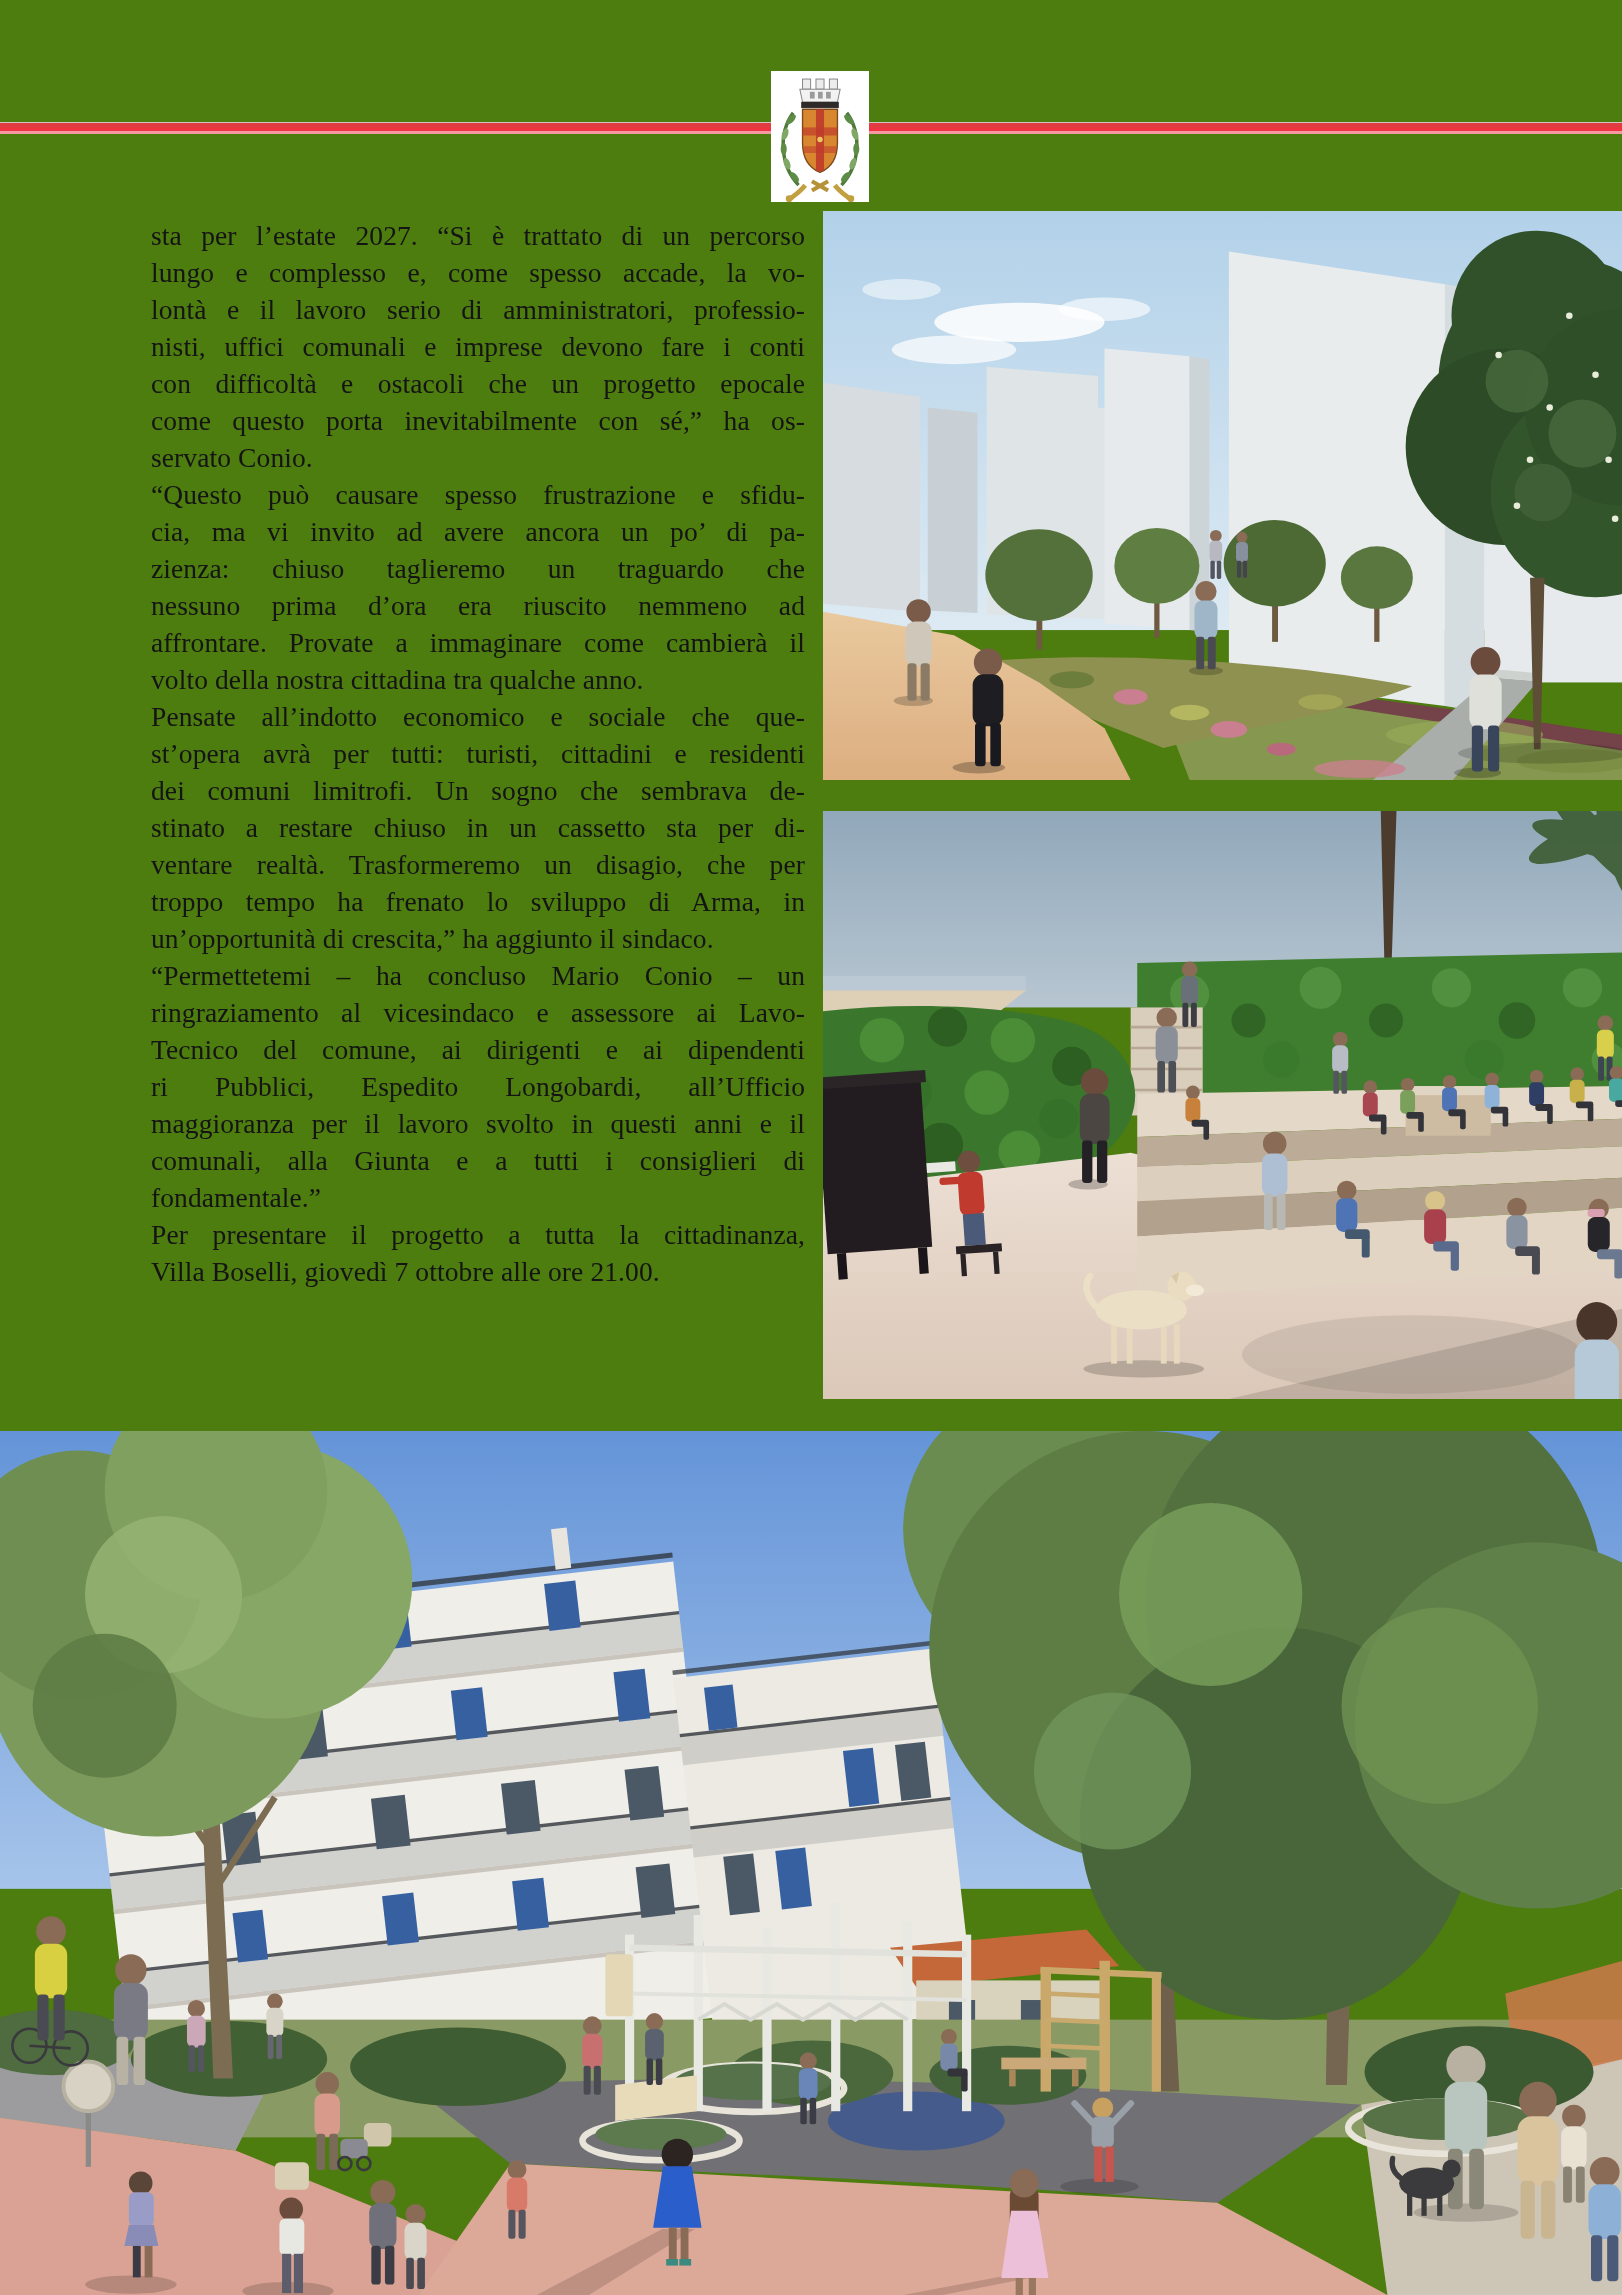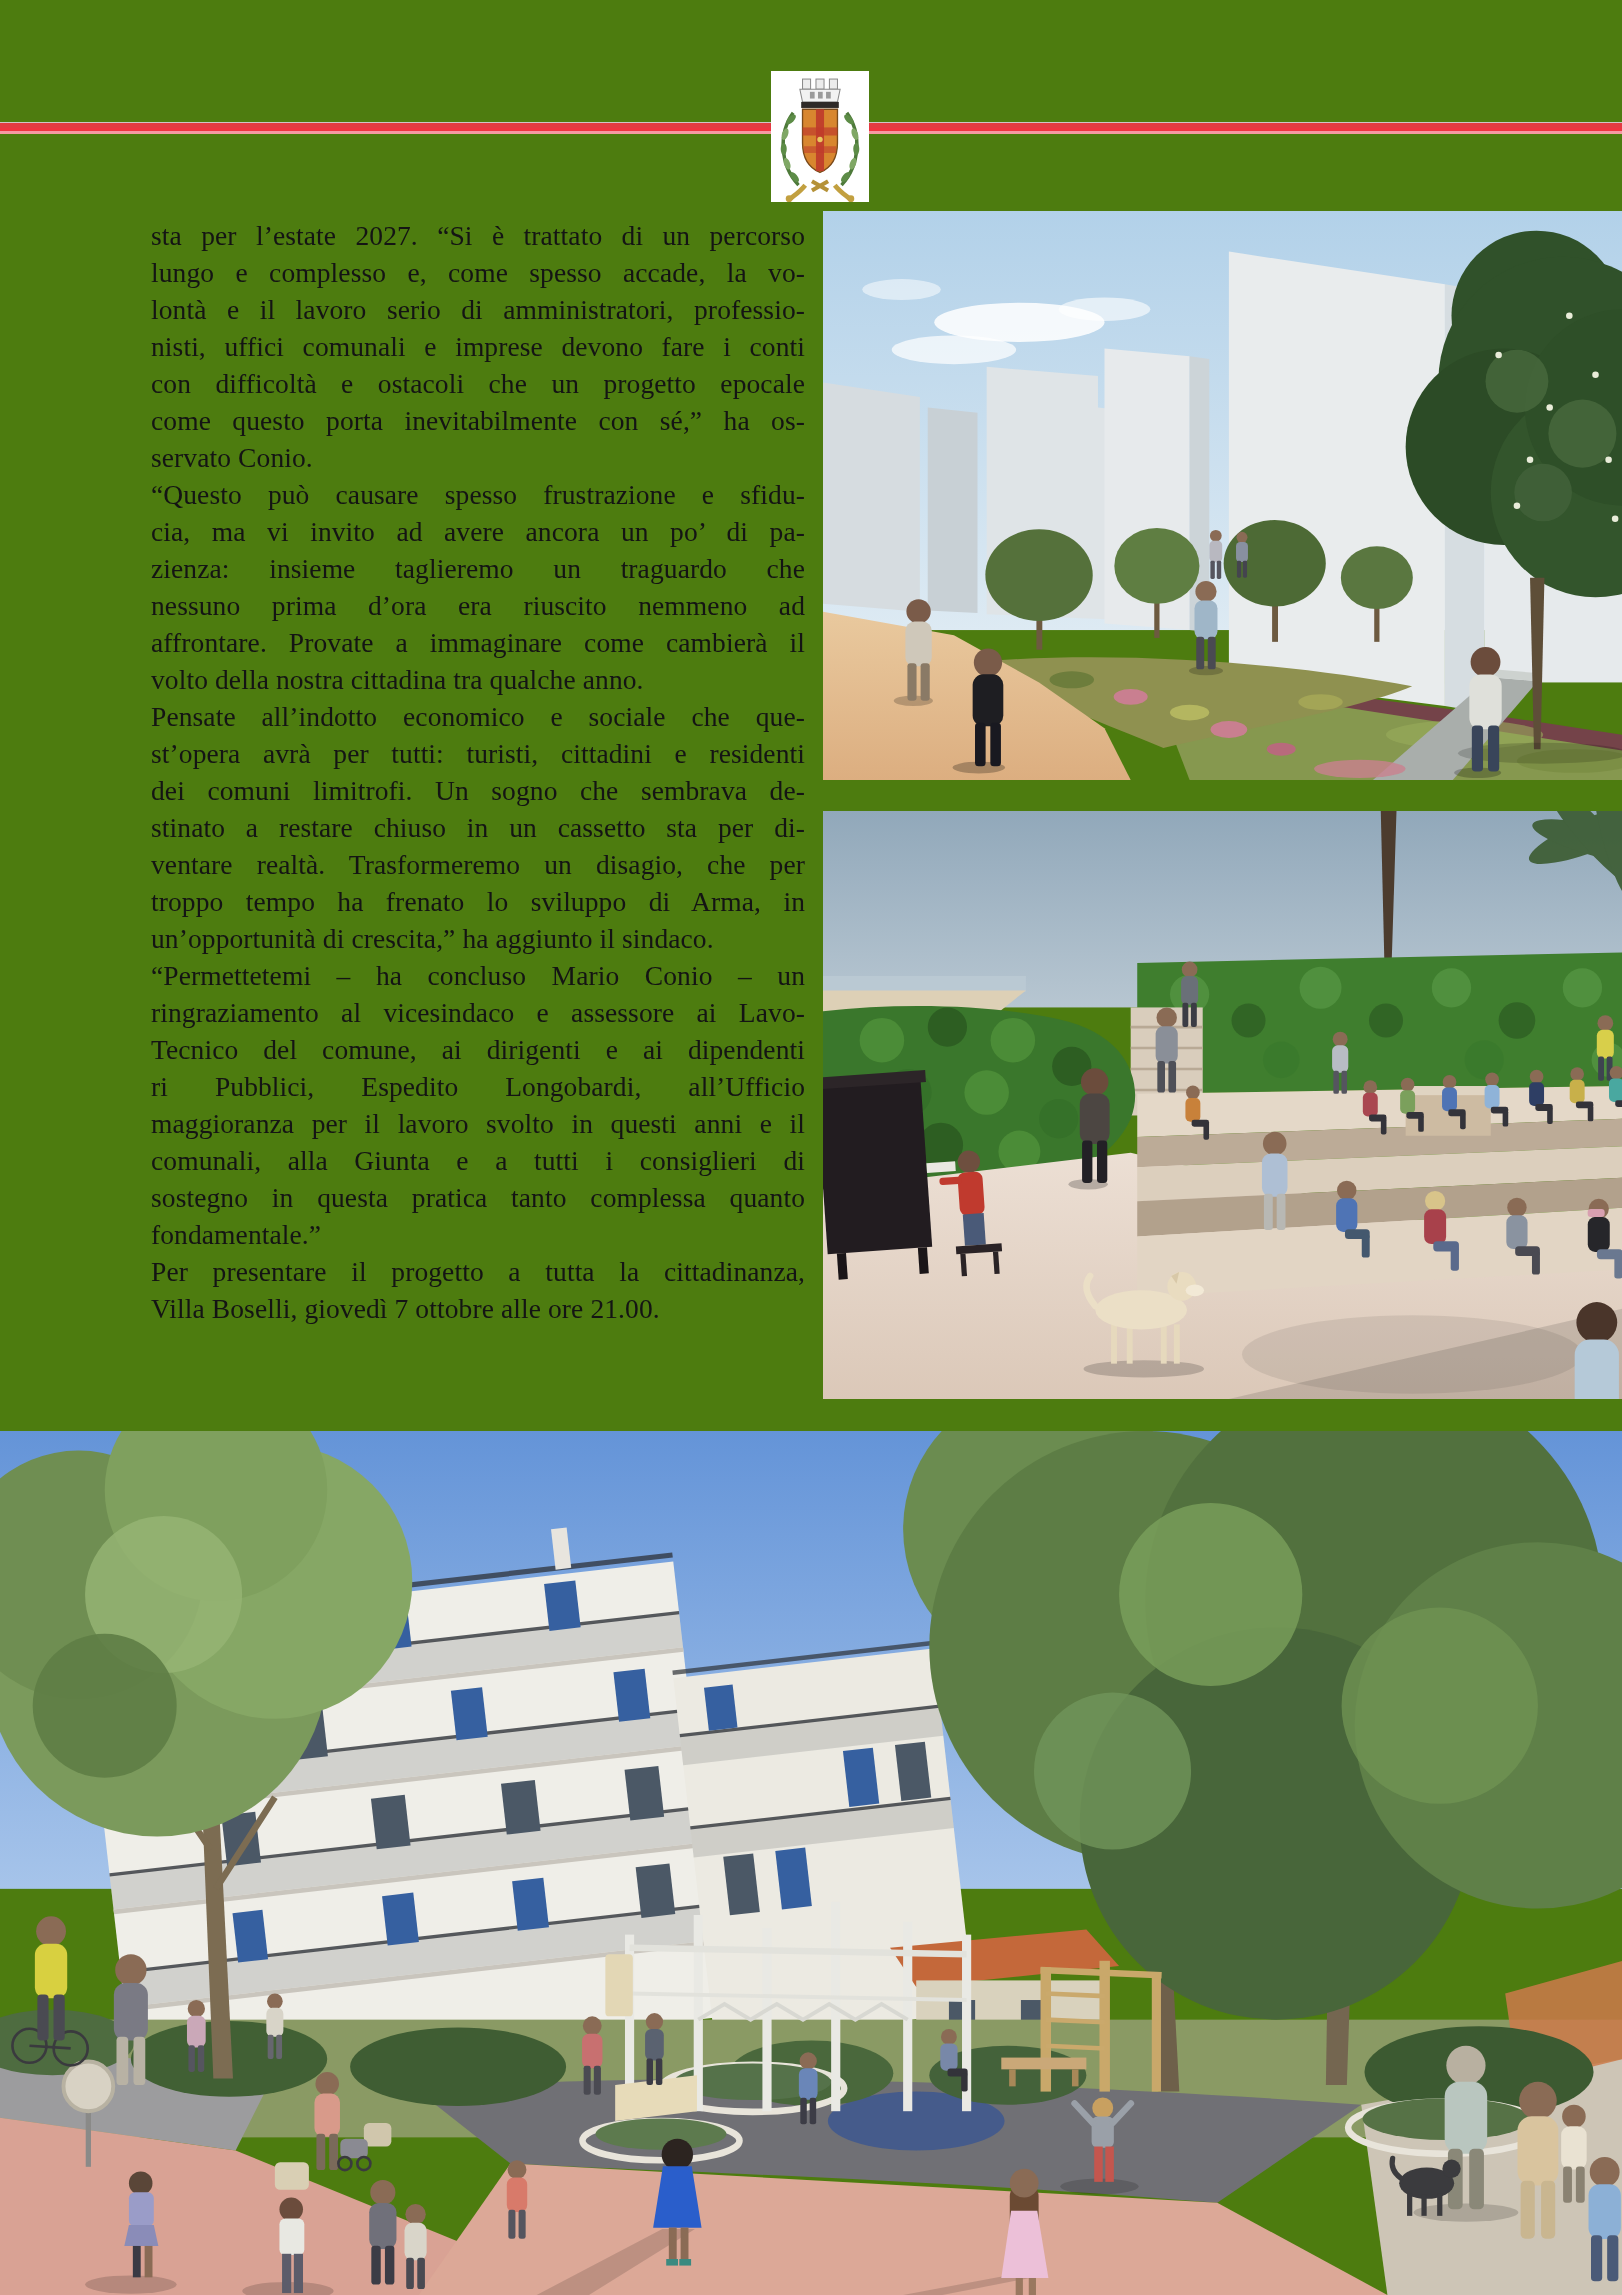--- a/index.html
+++ b/index.html
@@ -107,38 +107,37 @@
   <div class="article">
     <div class="ln">sta per l’estate 2027. “Si è trattato di un percorso</div>
     <div class="ln">lungo e complesso e, come spesso accade, la vo-</div>
     <div class="ln">lontà e il lavoro serio di amministratori, professio-</div>
     <div class="ln">nisti, uffici comunali e imprese devono fare i conti</div>
     <div class="ln">con difficoltà e ostacoli che un progetto epocale</div>
     <div class="ln">come questo porta inevitabilmente con sé,” ha os-</div>
     <div class="ln end">servato Conio.</div>
     <div class="ln">“Questo può causare spesso frustrazione e sfidu-</div>
     <div class="ln">cia, ma vi invito ad avere ancora un po’ di pa-</div>
-    <div class="ln">zienza: insieme taglieremo un traguardo che</div>
+    <div class="ln">zienza: chiuso taglieremo un traguardo che</div>
     <div class="ln">nessuno prima d’ora era riuscito nemmeno ad</div>
     <div class="ln">affrontare. Provate a immaginare come cambierà il</div>
     <div class="ln end">volto della nostra cittadina tra qualche anno.</div>
     <div class="ln">Pensate all’indotto economico e sociale che que-</div>
     <div class="ln">st’opera avrà per tutti: turisti, cittadini e residenti</div>
     <div class="ln">dei comuni limitrofi. Un sogno che sembrava de-</div>
     <div class="ln">stinato a restare chiuso in un cassetto sta per di-</div>
     <div class="ln">ventare realtà. Trasformeremo un disagio, che per</div>
     <div class="ln">troppo tempo ha frenato lo sviluppo di Arma, in</div>
     <div class="ln end">un’opportunità di crescita,” ha aggiunto il sindaco.</div>
     <div class="ln">“Permettetemi – ha concluso Mario Conio – un</div>
     <div class="ln">ringraziamento al vicesindaco e assessore ai Lavo-</div>
     <div class="ln">Tecnico del comune, ai dirigenti e ai dipendenti</div>
     <div class="ln">ri Pubblici, Espedito Longobardi, all’Ufficio</div>
     <div class="ln">maggioranza per il lavoro svolto in questi anni e il</div>
     <div class="ln">comunali, alla Giunta e a tutti i consiglieri di</div>
-    <div class="ln">sostegno in questa pratica tanto complessa quanto</div>
     <div class="ln end">fondamentale.”</div>
     <div class="ln">Per presentare il progetto a tutta la cittadinanza,</div>
     <div class="ln end">Villa Boselli, giovedì 7 ottobre alle ore 21.00.</div>
   </div>
 
   <div class="fig img1" aria-label="Rendering of the new promenade: sandy jogging path, flower beds, young trees, grey walkway and white block buildings under a blue sky with a jogger and pedestrians">
     <svg viewBox="0 0 1222 869" preserveAspectRatio="none">
       <rect width="1222" height="640" fill="url(#sky1)"></rect>
       <ellipse cx="300" cy="170" rx="130" ry="30" fill="#ffffff" opacity=".85"></ellipse>
       <ellipse cx="200" cy="212" rx="95" ry="22" fill="#ffffff" opacity=".7"></ellipse>

